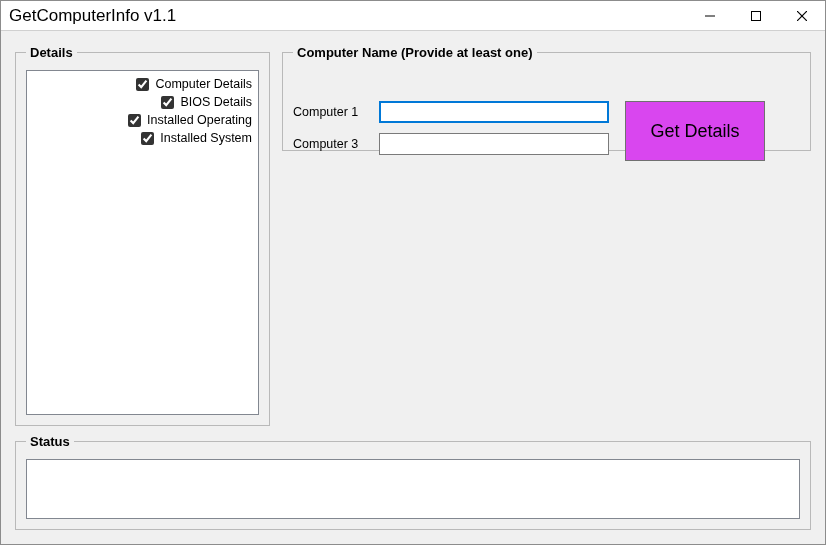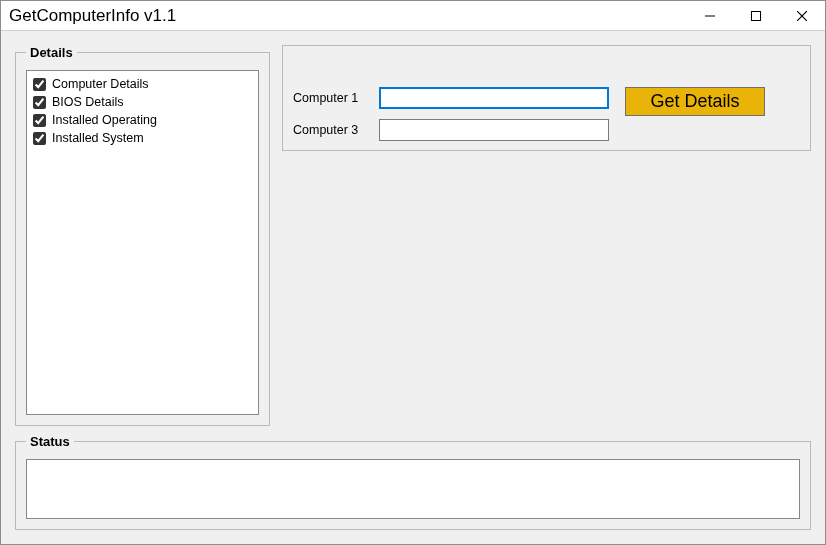--- a/index.html
+++ b/index.html
@@ -86,20 +86,21 @@
     padding: 4px 6px;
     overflow: auto;
   }
   .chk-row {
     display: flex;
     align-items: center;
     gap: 6px;
     height: 18px;
     font-size: 12.5px;
     color: #000;
+    justify-content: flex-end;
   }
   .chk-row input[type="checkbox"] {
     width: 13px;
     height: 13px;
     margin: 0;
     accent-color: #333;
   }
   .cn-group {
     flex: 1;
     height: 106px;
@@ -128,23 +129,23 @@
     font-family: inherit;
     font-size: 13px;
     padding: 1px 4px;
     outline: none;
   }
   .cn-fields input[type="text"].focused {
     border: 1px solid #0078d7;
     box-shadow: 0 0 0 1px #0078d7 inset;
   }
   .get-btn {
-    height: 29px;
+    height: 60px;
     width: 140px;
-    background: #eab308;
+    background: #d946ef;
     border: 1px solid #707070;
     font-family: inherit;
     font-size: 18px;
     color: #000;
     cursor: pointer;
   }
   .status-group {
     height: 96px;
   }
   .status-box {
@@ -201,20 +202,21 @@
             <span>Installed Operating</span>
           </label>
           <label class="chk-row">
             <input type="checkbox" checked="" style="">
             <span>Installed System</span>
           </label>
         </div>
       </fieldset>
 
       <fieldset class="groupbox cn-group">
+        <legend>Computer Name (Provide at least one)</legend>
         <div class="cn-inner">
           <div class="cn-fields">
             <label>Computer 1</label>
             <input type="text" class="focused" value="" style="">
             <label>Computer 3</label>
             <input type="text" value="" style="">
           </div>
           <button class="get-btn">Get Details</button>
         </div>
       </fieldset>

